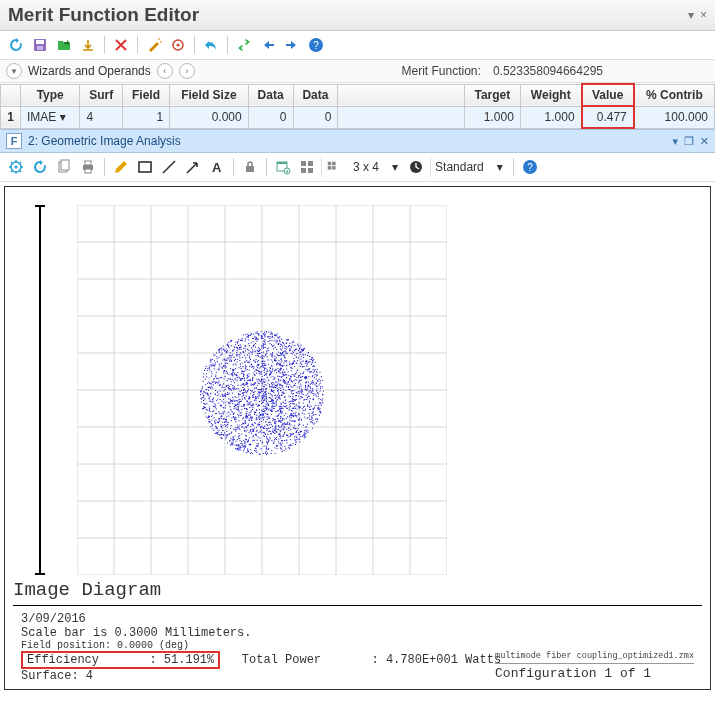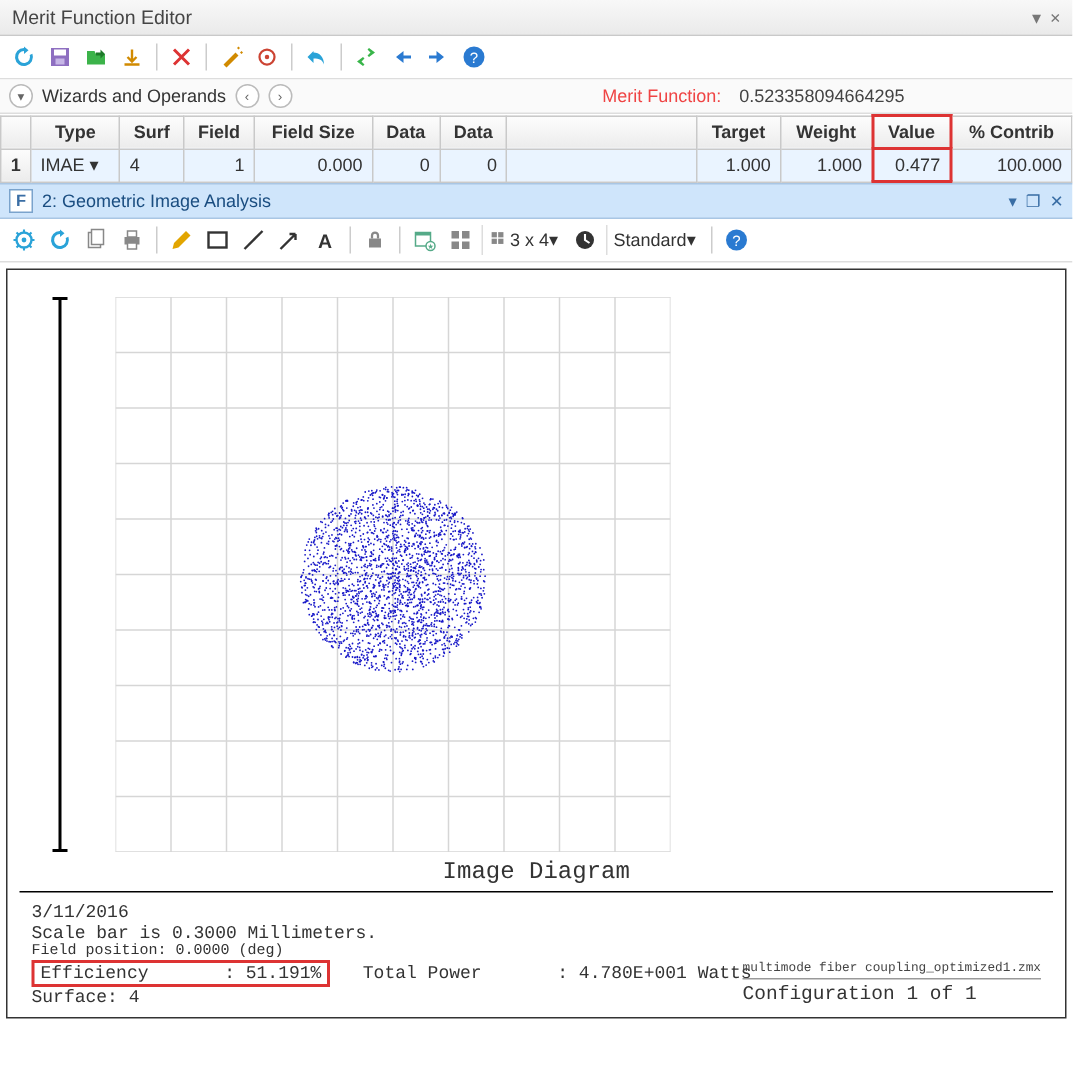--- a/index.html
+++ b/index.html
@@ -1,55 +1,55 @@
 <!DOCTYPE html>
 <html><head>
 <meta charset="utf-8">
 <style>
   * { box-sizing: border-box; margin: 0; padding: 0; }
   body { font-family: "Segoe UI", Tahoma, sans-serif; font-size: 12px; color: #333; background: #fff; width: 715px; }
   .panel-title { display: flex; align-items: center; justify-content: space-between; padding: 4px 8px; background: linear-gradient(#f8f8f8,#eaeaea); border-bottom: 1px solid #c9c9c9; }
-  .panel-title .title-text { font-size: 13px; color: #444; }
+  .panel-title .title-text { font-size: 19px; color: #444; font-weight: bold; }
   .panel-title .ctrls { display: flex; gap: 6px; color: #777; font-size: 12px; }
   .panel-title .ctrls span { cursor: pointer; }
   .toolbar { display: flex; align-items: center; gap: 4px; padding: 4px 6px; background: #fff; border-bottom: 1px solid #ddd; }
   .tbtn { width: 20px; height: 20px; display:flex; align-items:center; justify-content:center; border-radius:2px; cursor:pointer; }
   .tbtn svg { width:16px; height:16px; }
   .vsep { width:1px; height:18px; background:#ccc; margin:0 2px; }
   .wizrow { display:flex; align-items:center; padding:3px 6px; background:#fafafa; border-bottom:1px solid #ddd; gap:6px; }
   .chevbtn { width:16px; height:16px; border:1px solid #bbb; border-radius:50%; display:flex; align-items:center; justify-content:center; font-size:9px; color:#666; cursor:pointer; background:#fff;}
   .wizrow .wizlabel { flex:0 0 auto; }
   .wizrow .spacer { flex:1; }
-  .wizrow .mflabel { color:#ef4444; margin-right:6px;padding-left:41px; }
+  .wizrow .mflabel { color:#404040; margin-right:6px;padding-left:41px; }
   .wizrow .mfval { color:#444; }
   table.grid { border-collapse: collapse; width:100%; }
   table.grid th, table.grid td { border:1px solid #c9c9c9; padding:3px 6px; font-size:12px; }
   table.grid th { background:linear-gradient(#fdfdfd,#ececec); color:#333; text-align:center; font-weight:bold; white-space:nowrap; }
   table.grid td { background:#eaf4ff; }
   table.grid td.rownum { background:linear-gradient(#fdfdfd,#ececec); text-align:center; font-weight:bold; width:20px;}
   .num { text-align:right; }
   .txt { text-align:left; }
   th.hl, td.hl { border:2px solid #d33 !important; }
   .subpanel-title { display:flex; align-items:center; justify-content:space-between; padding:3px 6px; background:#cfe5fb; border-top:1px solid #a9c6e4; border-bottom:1px solid #a9c6e4; }
   .subpanel-title .left { display:flex; align-items:center; gap:6px; }
   .subpanel-title .fbadge { width:16px; height:16px; background:#fff; border:1px solid #7aa3cc; color:#3a6ea5; font-weight:bold; font-size:11px; display:flex; align-items:center; justify-content:center; }
   .subpanel-title .title-text { color:#1a4d80; font-size:12px; }
   .subpanel-title .ctrls { display:flex; gap:6px; color:#3a6ea5; font-size:11px; }
   .toolbar2 { display:flex; align-items:center; gap:4px; padding:4px 6px; background:#fff; border-bottom:1px solid #ddd; flex-wrap:nowrap; }
-  .dropdown { display:flex; align-items:center; gap:0; padding:0 4px; border-left:1px solid #ddd; height:20px; cursor:pointer;}
+  .dropdown { display:flex; align-items:center; gap:13px; padding:0 4px; border-left:1px solid #ddd; height:20px; cursor:pointer;}
   .canvas-area { border:1px solid #333; margin:4px; background:#fff; padding:8px 8px 2px 8px; }
   .chart-wrap { display:flex; }
   .scalebar { width:2px; background:#000; height:370px; position:relative; margin:10px 36px 0 26px;}
   .scalebar::before, .scalebar::after { content:""; position:absolute; left:-4px; width:10px; height:2px; background:#000; }
   .scalebar::before { top:0; }
   .scalebar::after { bottom:0; }
   .plot { position:relative; width:370px; height:370px; margin-top:10px; }
   .plot .gridlines line { stroke:#d6d6d6; stroke-width:1; }
   .plot svg { position:absolute; inset:0; }
-  .caption-row { text-align:center; font-family:"Courier New", monospace; font-size:16px; padding-top:4px; }
+  .caption-row { font-family:"Courier New", monospace; font-size:19px; padding-top:4px; }
   .divider { border-top:1px solid #000; margin-top:4px; }
   .info-block { font-family:"Courier New", monospace; font-size:12px; padding:6px 8px 4px 8px; position:relative; }
   .info-block .small { font-size:10px; }
   .eff-hl { display:inline-block; border:2px solid #d33; padding:0 4px; }
   .config-box { position:absolute; right:8px; bottom:6px; font-family:Liberation Mono, monospace; font-size:13px; }
   .config-box .fn { font-size:8.5px; color:#444; border-bottom:1px solid #999; padding-bottom:2px; margin-bottom:2px; display:block; text-align:right;}
   .dots circle { fill:#1818c8; }
   .w-corner { background:#f0f0f0; }
 </style>
 </head>
@@ -2728,21 +2728,21 @@
             <circle cx="189.8" cy="203.4" r="0.6"></circle>
             <circle cx="185.5" cy="236.9" r="0.6"></circle>
             <circle cx="172.4" cy="151.9" r="0.6"></circle>
           </g>
       </svg>
     </div>
   </div>
   <div class="caption-row">Image Diagram</div>
   <div class="divider"></div>
   <div class="info-block">
-    <div>3/11/2016</div>
+    <div>3/09/2016</div>
     <div>Scale bar is 0.3000 Millimeters.</div>
     <div class="small">Field position:   0.0000 (deg)</div>
     <div>
       <span class="eff-hl"><span>Efficiency</span>&nbsp;&nbsp;&nbsp;&nbsp;&nbsp;&nbsp;&nbsp;: <span>51.191%</span></span>
       &nbsp;&nbsp;<span>Total Power</span>&nbsp;&nbsp;&nbsp;&nbsp;&nbsp;&nbsp;&nbsp;: <span>4.780E+001 Watts</span>
     </div>
     <div>Surface: 4</div>
     <div class="config-box">
       <span class="fn">multimode fiber coupling_optimized1.zmx</span>
       <span>Configuration 1 of 1</span>

